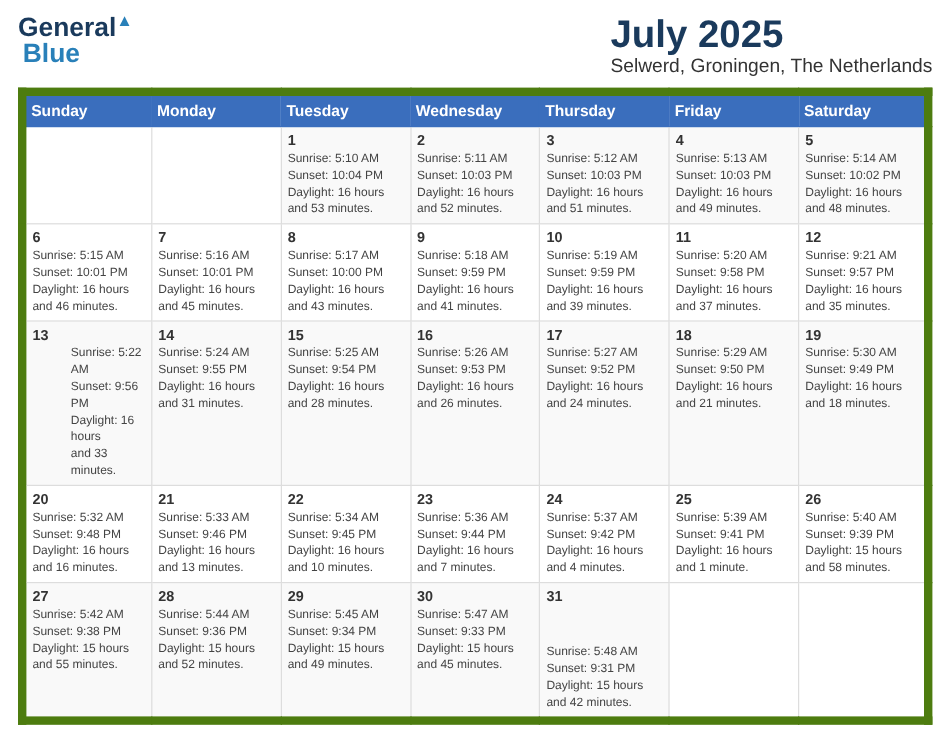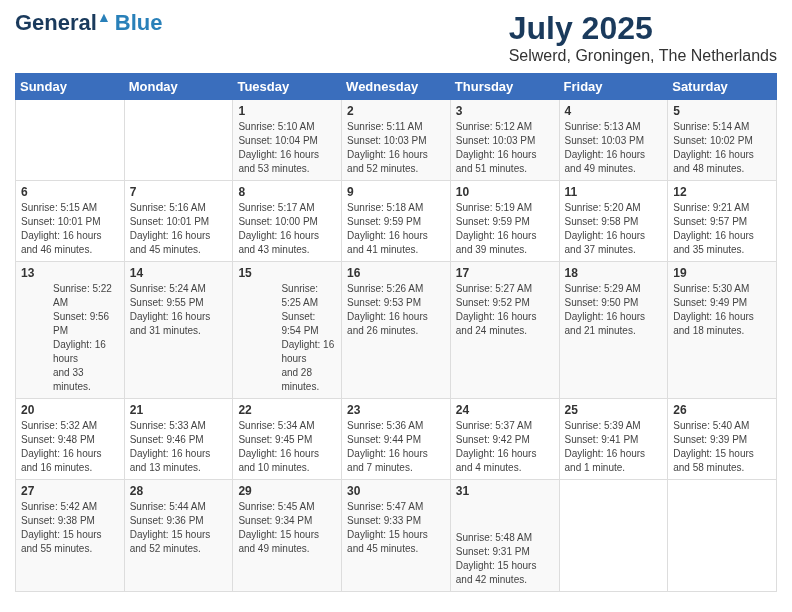--- a/index.html
+++ b/index.html
@@ -15,22 +15,22 @@
       background: #fff;
     }
     .header {
       display: flex;
       justify-content: space-between;
       align-items: flex-start;
       margin-bottom: 8px;
     }
     .logo {
       display: flex;
-      flex-direction: row;
-      align-items: flex-end;
+      flex-direction: column;
+      align-items: flex-start;
     }
     .logo-text {
       font-size: 22px;
       font-weight: bold;
       color: #1a3a5c;
       line-height: 1.1;
     }
     .title-block {
     }
     .main-title {
@@ -38,21 +38,21 @@
       font-weight: bold;
       color: #1a3a5c;
     }
     .subtitle {
       font-size: 16px;
       color: #333;
     }
     .calendar {
       width: 100%;
       border-collapse: collapse;
-      border: 1px solid #4d7c0f;
+      border: 7px solid #4d7c0f;
     }
     .calendar th {
       background-color: #3a6ebd;
       color: #fff;
       padding: 5px 4px;
       font-size: 13px;
       font-weight: bold;
       text-align: left;
       border: 1px solid #3a6ebd;
     }
@@ -219,21 +219,21 @@
           </td>
           <td>
             <span class="day-num">14</span>
             <div class="day-info" style="white-space: pre-line;">Sunrise: 5:24 AM
 Sunset: 9:55 PM
 Daylight: 16 hours
 and 31 minutes.</div>
           </td>
           <td>
             <span class="day-num">15</span>
-            <div class="day-info" style="white-space: pre-line; margin-left: 43px;">Sunrise: 5:25 AM
+            <div class="day-info" style="white-space: pre-line;">Sunrise: 5:25 AM
 Sunset: 9:54 PM
 Daylight: 16 hours
 and 28 minutes.</div>
           </td>
           <td>
             <span class="day-num">16</span>
             <div class="day-info" style="white-space: pre-line;">Sunrise: 5:26 AM
 Sunset: 9:53 PM
 Daylight: 16 hours
 and 26 minutes.</div>

